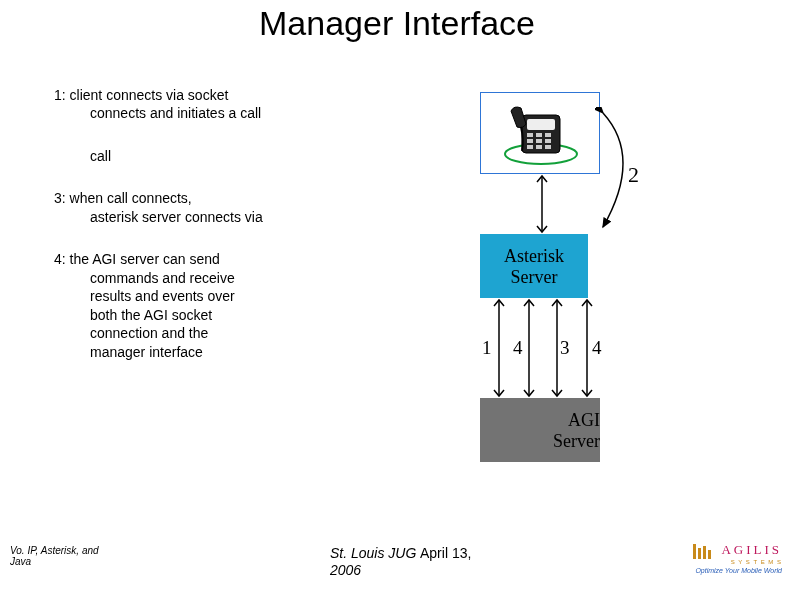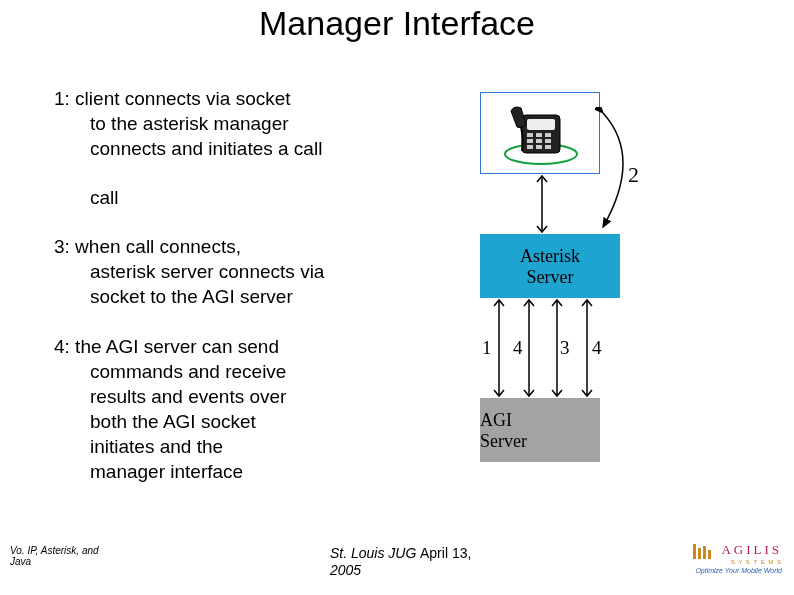--- a/index.html
+++ b/index.html
@@ -20,21 +20,21 @@
     width: 794px;
     text-align: center;
     font-size: 34px;
     font-weight: 400;
   }
   .steps {
     position: absolute;
     top: 86px;
     left: 54px;
     width: 340px;
-    font-size: 19px;
+    font-size: 14px;
     line-height: 1.32;
   }
   .step { margin-bottom: 24px; }
   .step .body { padding-left: 36px; }
   .step .first { padding-left: 0; }
 
   .diagram {
     position: absolute;
     top: 92px;
     left: 440px;
@@ -54,33 +54,33 @@
     top: 70px; left: 188px;
     font-size: 22px;
     color: #000;
   }
   .arrow { position: absolute; }
   .num { position: absolute; font-size: 19px; color: #000; }
 
   .ast-box {
     position: absolute;
     top: 142px; left: 40px;
-    width: 140px; height: 64px;
+    width: 108px; height: 64px;
     background: #1ea4d1;
     text-align: center;
     font-size: 18px;
     line-height: 1.15;
     padding-top: 12px;
   }
   .agi-box {
     position: absolute;
     top: 306px; left: 40px;
     width: 120px; height: 64px;
-    background: #a3a3a3;
-    text-align: left;
+    background: #737373;
+    text-align: right;
     font-size: 18px;
     line-height: 1.15;
     padding-top: 12px;
   }
 
   .footer-left {
     position: absolute;
     left: 10px; top: 545px;
     font-size: 10px;
     font-style: italic;
@@ -134,37 +134,35 @@
   }
 </style>
 </head>
 <body>
 
 <div class="title">Manager Interface</div>
 
 <div class="steps">
   <div class="step">
     <div class="first">1: client connects via socket</div>
-    <div class="body">to the asterisk manager</div>
     <div class="body">connects and initiates a call</div>
   </div>
   <div class="step">
     <div class="body">call</div>
   </div>
   <div class="step">
     <div class="first">3: when call connects,</div>
     <div class="body">asterisk server connects via</div>
-    <div class="body">socket to the AGI server</div>
   </div>
   <div class="step" style="margin-bottom:4px">
     <div class="first">4: the AGI server can send</div>
     <div class="body">commands and receive</div>
     <div class="body">results and events over</div>
     <div class="body">both the AGI socket</div>
-    <div class="body">initiates and the</div>
+    <div class="body">connection and the</div>
     <div class="body">manager interface</div>
   </div>
 </div>
 
 <div class="diagram">
 
   <div class="phone-box">
     <svg class="phone-svg" width="90" height="70" viewBox="0 0 90 70">
       <ellipse cx="45" cy="55" rx="36" ry="10" fill="none" stroke="#12a03a" stroke-width="2"></ellipse>
       <rect x="26" y="16" width="38" height="38" rx="4" fill="#222" stroke="#000"></rect>
@@ -236,21 +234,21 @@
     <div>AGI</div>
     <div>Server</div>
   </div>
 </div>
 
 <div class="footer-left">
   <span>Vo. IP, Asterisk, and</span><br>
   <span>Java</span>
 </div>
 <div class="footer-mid">St. Louis JUG</div>
-<div class="footer-year">2005</div>
+<div class="footer-year">2006</div>
 <div class="footer-date">April 13,</div>
 
 <div class="logo">
   <div>
     <span class="logo-cols"><span></span><span></span><span></span><span></span></span>
     <span class="logo-word">AGILIS</span>
   </div>
   <div style="font-size:6px;letter-spacing:1px;color:#c88a1a">S Y S T E M S</div>
   <div class="logo-tag">Optimize Your Mobile World</div>
 </div>

